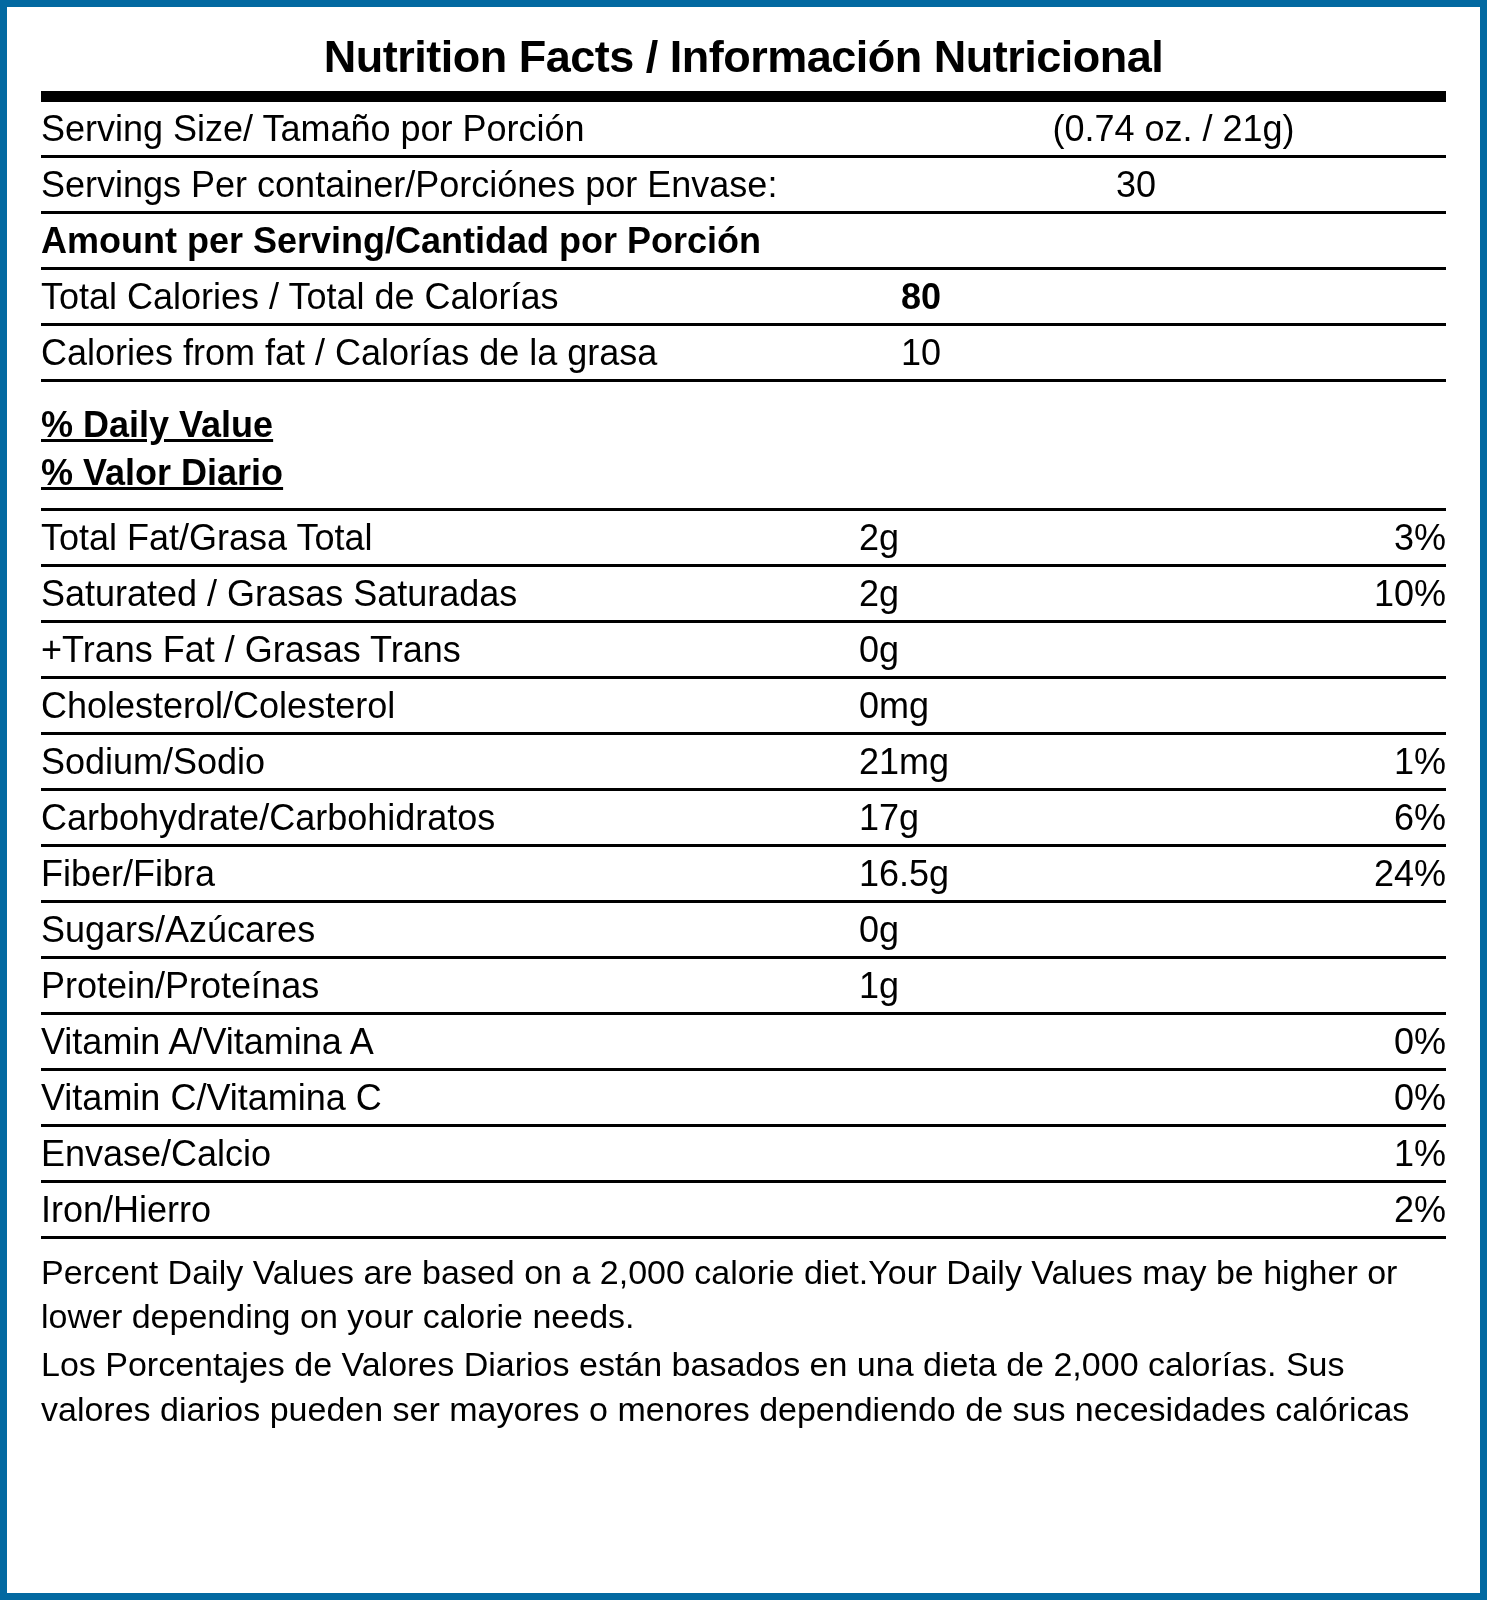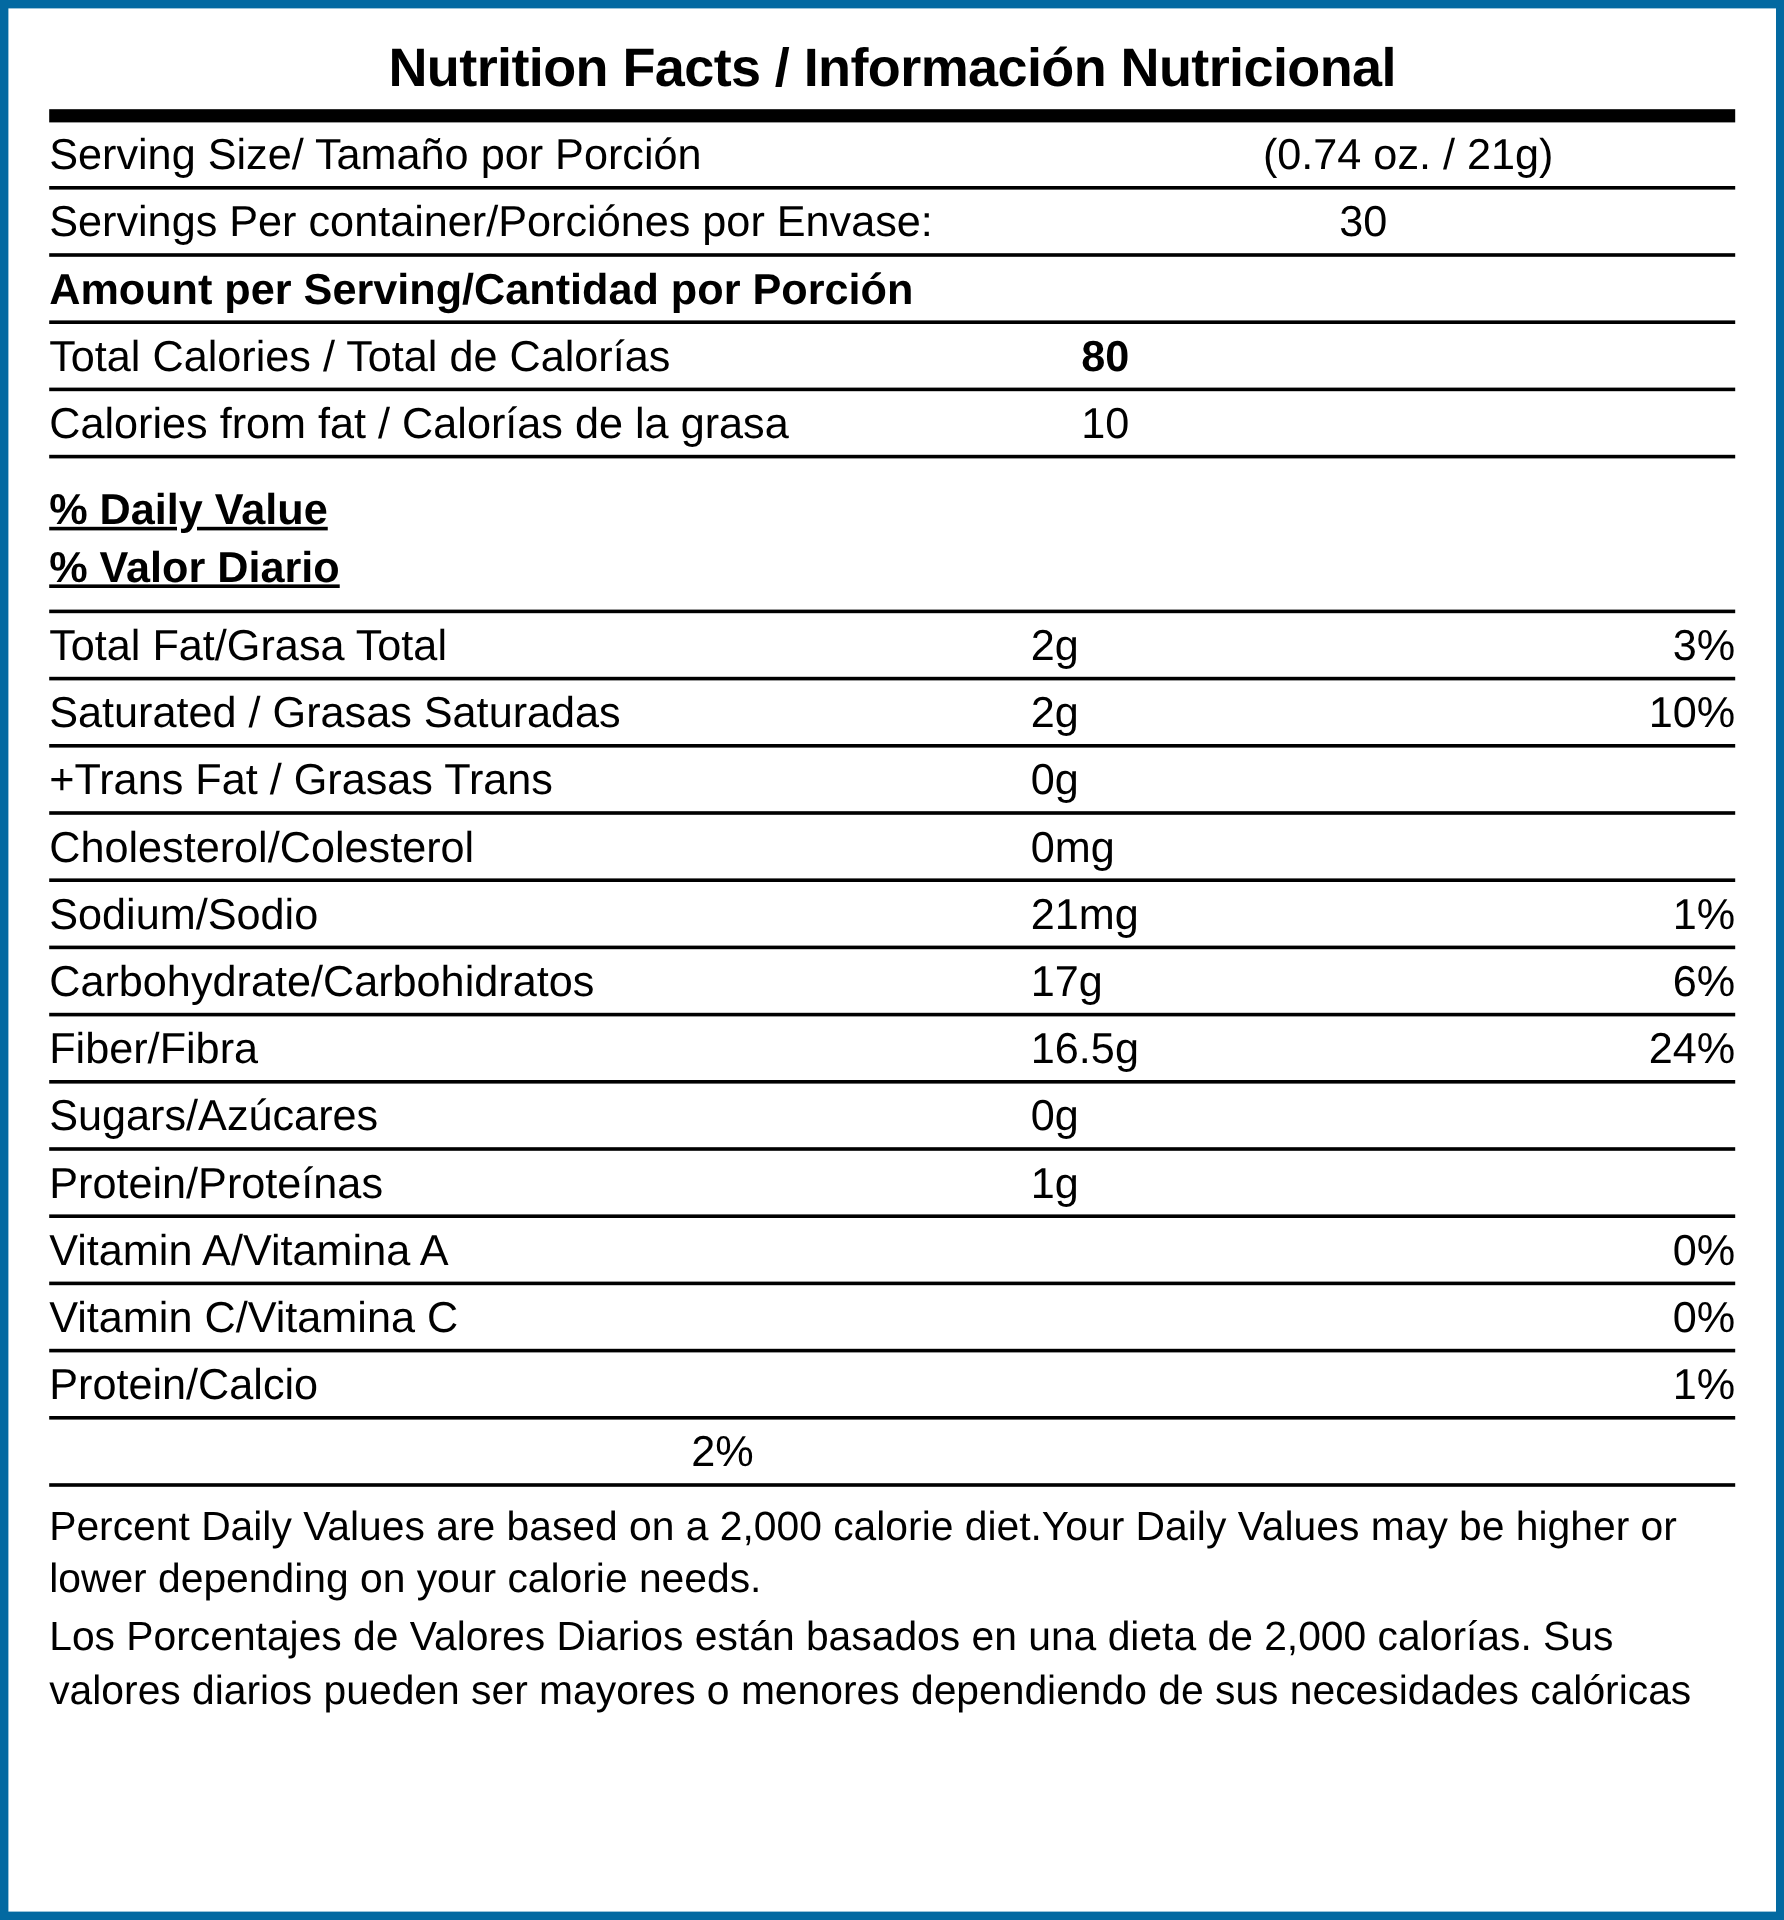--- a/index.html
+++ b/index.html
@@ -209,26 +209,27 @@
         <span class="dv">0%</span>
       </div>
       <div class="rule-thin"></div>
       <div class="row">
         <span class="nm">Vitamin C/Vitamina C</span>
         <span class="amt"></span>
         <span class="dv">0%</span>
       </div>
       <div class="rule-thin"></div>
       <div class="row">
-        <span class="nm">Protein/Calcio</span>
+        <span class="nm">Envase/Calcio</span>
         <span class="amt"></span>
         <span class="dv">1%</span>
       </div>
       <div class="rule-thin"></div>
       <div class="row">
+        <span class="nm">Iron/Hierro</span>
         <span class="amt"></span>
         <span class="dv">2%</span>
       </div>
       <div class="rule-thin"></div>
     </div>
 
   <div class="footnote">
     <p>Percent Daily Values are based on a 2,000 calorie diet.Your Daily Values may be higher or lower depending on your calorie needs.</p>
     <p>Los Porcentajes de Valores Diarios están basados en una dieta de 2,000 calorías. Sus valores diarios pueden ser mayores o menores dependiendo de sus necesidades calóricas</p>
   </div>

